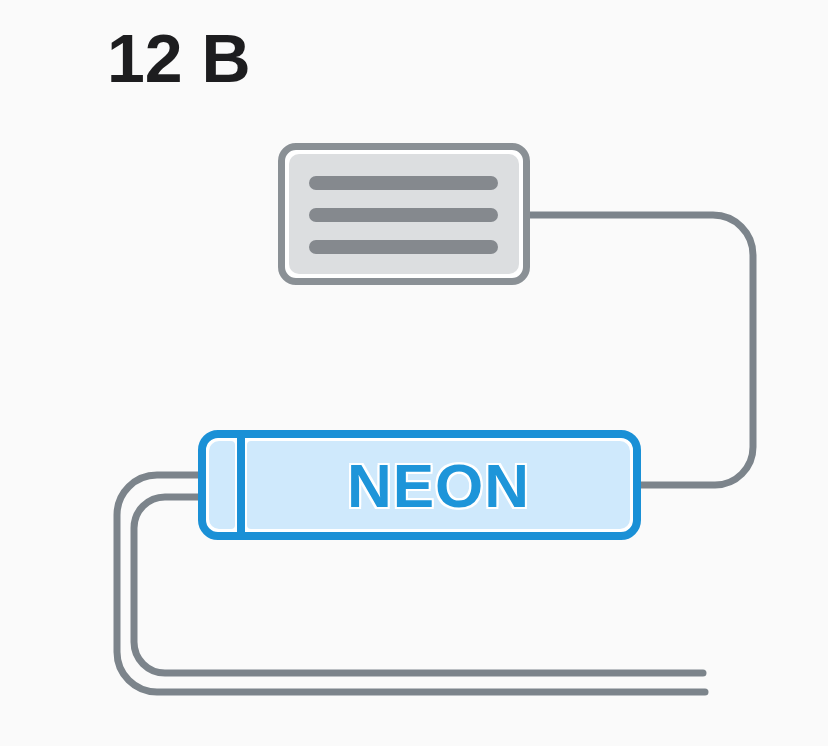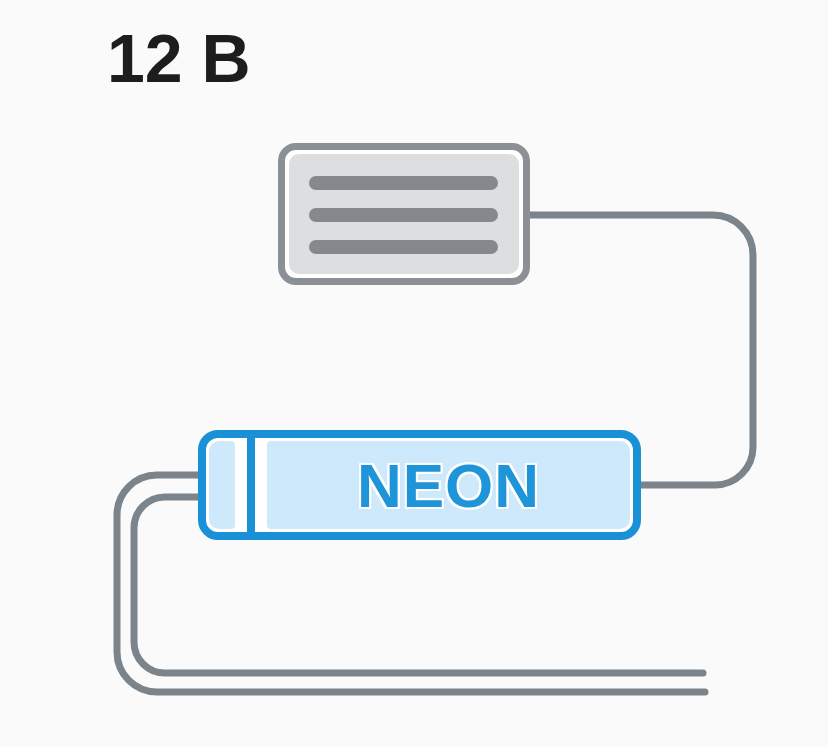--- a/index.html
+++ b/index.html
@@ -77,21 +77,21 @@
     position: absolute;
     left: 198px;
     top: 430px;
     width: 443px;
     height: 110px;
     border: 8px solid var(--tube-border);
     border-radius: 20px;
     background: #ffffff;
     padding: 3px;
     display: flex;
-    gap: 12px;
+    gap: 2px;
     align-items: stretch;
   }
   .tube-cap {
     width: 26px;
     background: var(--tube-fill);
     border-radius: 10px 4px 4px 10px;
   }
   .tube-divider {
     width: 8px;
     margin: -3px 0;

